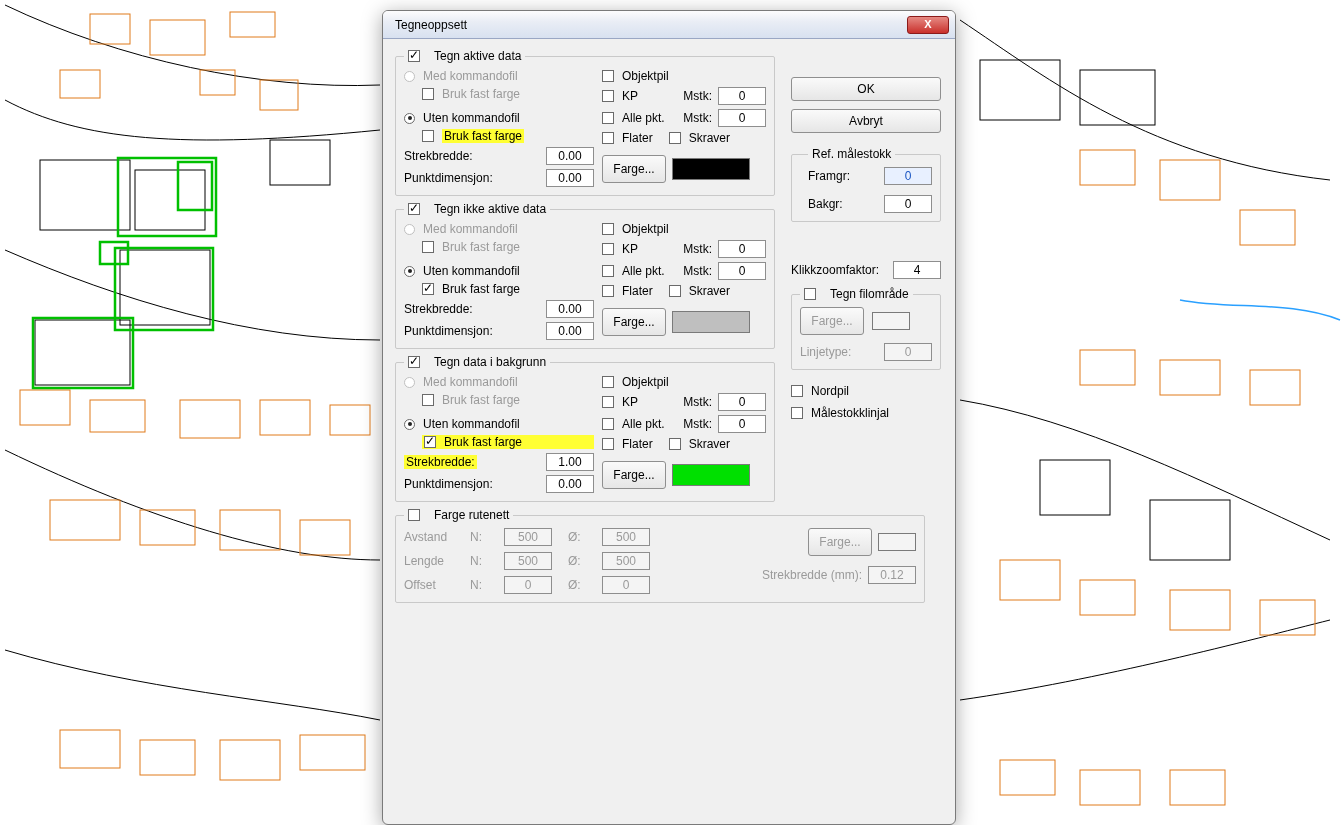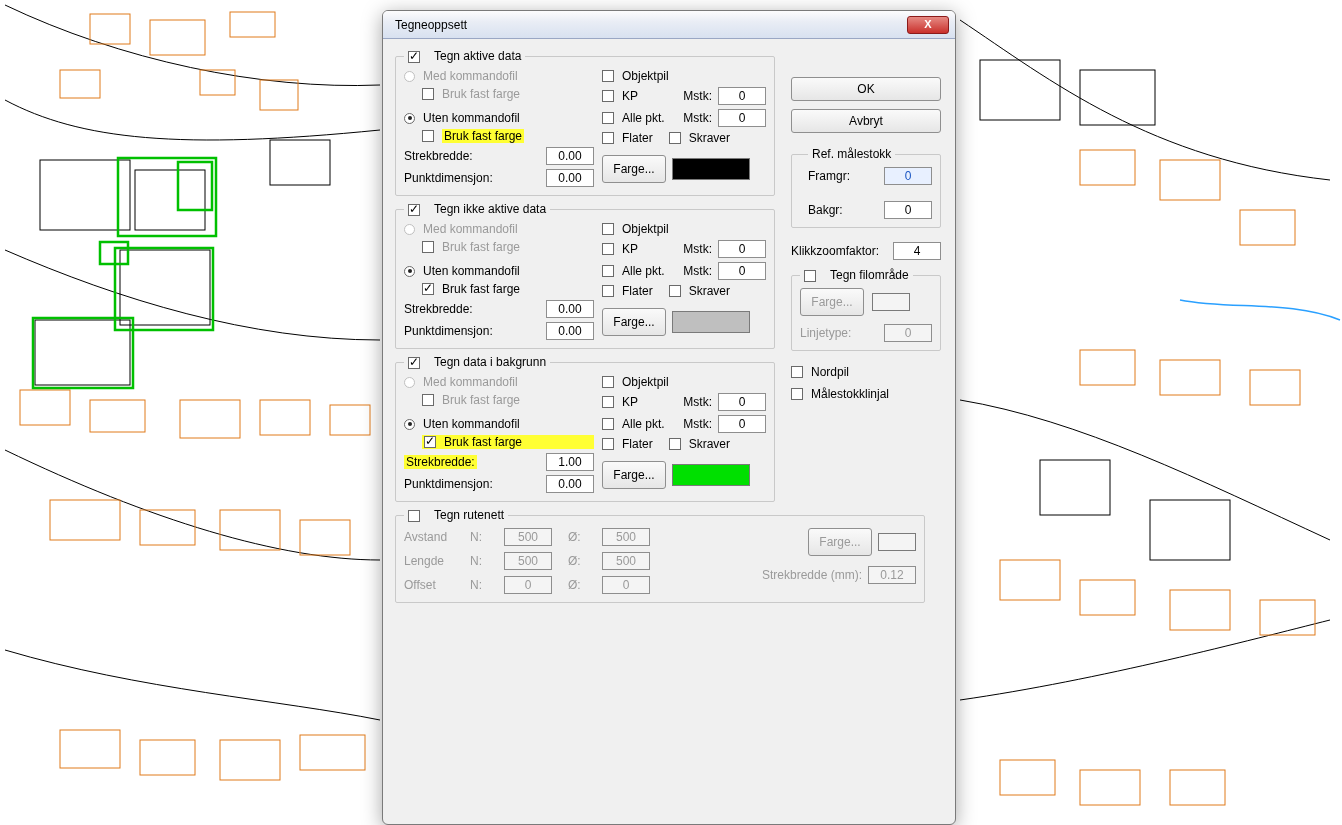--- a/index.html
+++ b/index.html
@@ -106,21 +106,21 @@
     width: 78px;
     height: 22px;
     border: 1px solid #7a7a7a;
     vertical-align: middle;
   }
   .swatch.sm { width: 38px; height: 18px; }
   .hl { background: #ffff33; padding: 0 2px; }
   label.inline { display: inline-flex; align-items: center; gap: 4px; text-align: right; }
   .subcol-left { width: 190px; }
   .subcol-right { flex: 1; }
-  .legend-chk { display: inline-flex; align-items: flex-end; gap: 10px; }
+  .legend-chk { display: inline-flex; align-items: center; gap: 10px; }
   .right-stack { position: absolute; top: 38px; right: 14px; width: 150px; display: flex; flex-direction: column; gap: 8px; }
   .right-stack .btn.big { width: 100%; }
   .radio-dot {
     width: 11px; height: 11px; border-radius: 50%;
     border: 1px solid #6a6a6a; display: inline-block; position: relative; margin-right: 4px; vertical-align: -2px;
     background: #fff;
   }
   .radio-dot.on::after {
     content: ""; position: absolute; inset: 2.5px; border-radius: 50%; background: #222;
   }
@@ -213,31 +213,31 @@
   </div>
 
   <div class="dialog-body">
 
     <div class="right-stack">
       <button class="btn big">OK</button>
       <button class="btn big">Avbryt</button>
 
       <fieldset class="group" style="margin-top:6px;padding-left:16px;">
         <legend>Ref. målestokk</legend>
-        <div class="row" style="justify-content:space-between; margin-bottom:16px;">
+        <div class="row" style="justify-content:space-between; margin-bottom:10px;">
           <span>Framgr:</span>
           <input class="num" style="color: rgb(26, 86, 196); background: rgb(232, 240, 255);" type="text" value="0">
         </div>
         <div class="row" style="justify-content:space-between;">
           <span>Bakgr:</span>
           <input class="num" type="text" value="0" style="">
         </div>
       </fieldset>
 
-      <div class="row" style="justify-content:space-between;">
+      <div class="row" style="justify-content:space-between;margin-top:25px;">
         <span>Klikkzoomfaktor:</span>
         <input class="num" type="text" value="4" style="">
       </div>
 
       <fieldset class="group">
         <legend class="legend-chk">
           <span class="checkbox"></span>
           <span>Tegn filområde</span>
         </legend>
         <div class="row disabled" style="gap:8px; margin-bottom:8px;">
@@ -471,21 +471,21 @@
                 <button class="btn">Farge...</button>
                 <span class="swatch" style="background:#00e000"></span>
               </div>
           </div>
         </div>
       </fieldset>
 
       <fieldset class="group" style="width:530px;">
         <legend class="legend-chk">
           <span class="checkbox"></span>
-          <span>Tegn rutenett</span>
+          <span>Farge rutenett</span>
         </legend>
         <div class="disabled">
           <div style="display:flex; gap:20px;">
             <div class="grid3">
               <span>Avstand</span>
               <span>N:</span>
               <input class="num" type="text" disabled="" value="500" style="">
               <span>Ø:</span>
               <input class="num" type="text" disabled="" value="500" style="">
 

